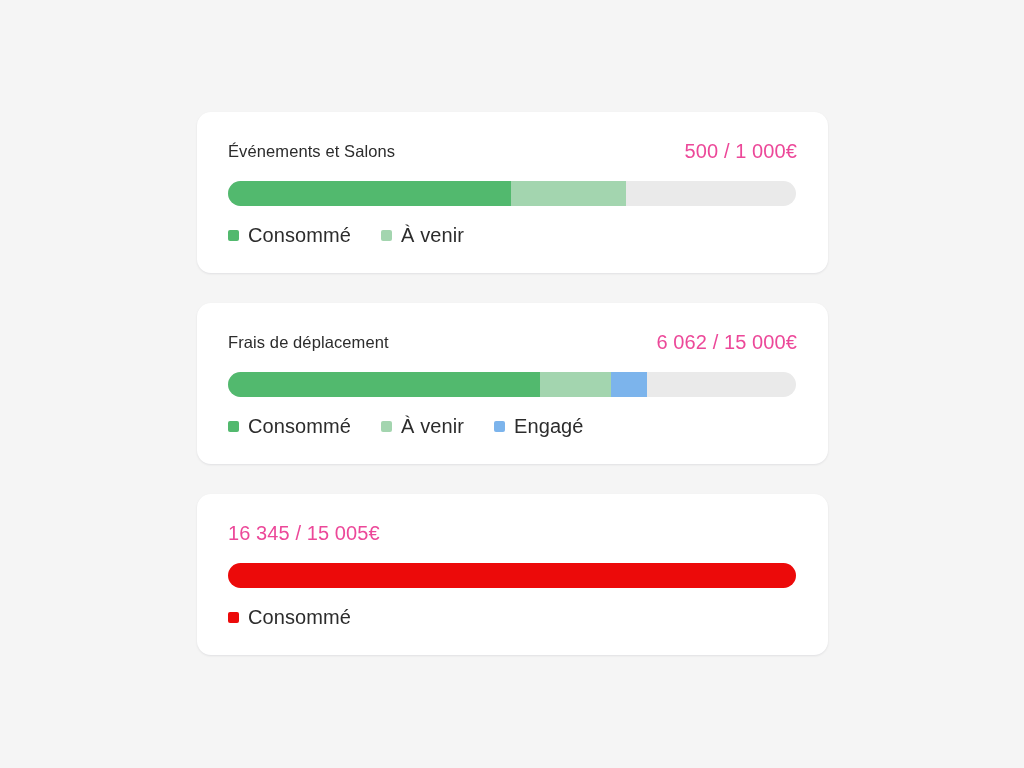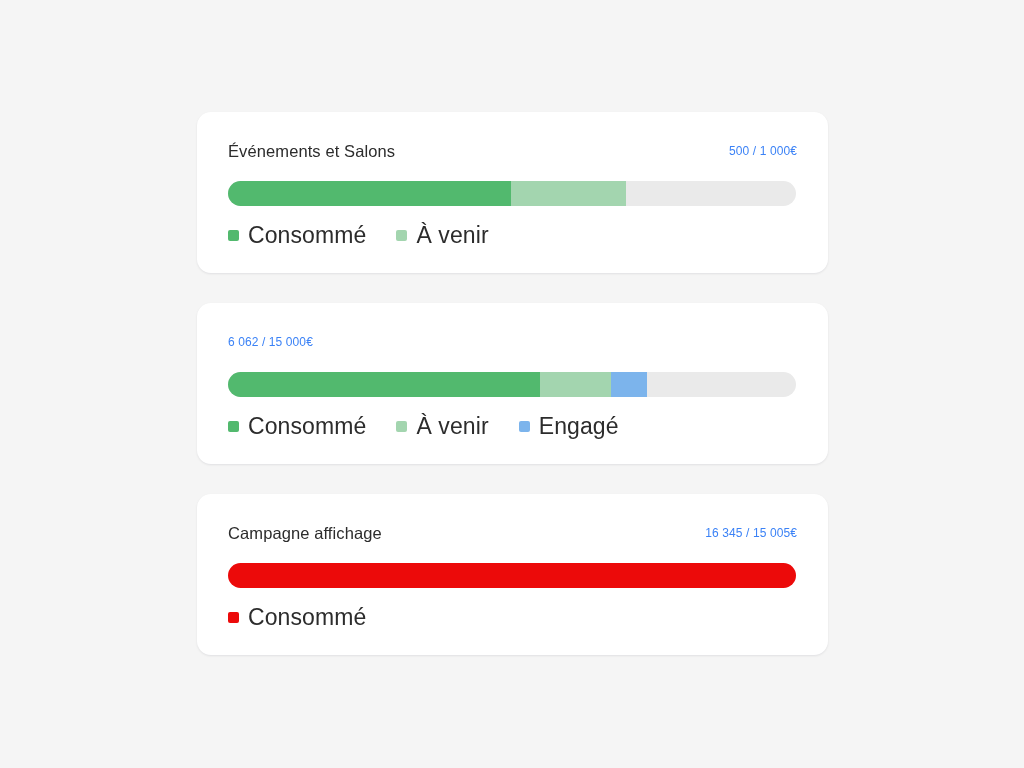--- a/index.html
+++ b/index.html
@@ -51,23 +51,23 @@
 
   .card-title {
     font-size: 16.5px;
     line-height: 22px;
     color: #2c2c2c;
     letter-spacing: 0.1px;
     white-space: nowrap;
   }
 
   .card-amount {
-    font-size: 12px;
+    font-size: 20px;
     line-height: 22px;
-    color: #3b82f6;
+    color: #ec4899;
     letter-spacing: 0.1px;
     white-space: nowrap;
   }
 
   .progress-track {
     margin-top: 19px;
     width: 568px;
     height: 25px;
     border-radius: 13px;
     background: #eaeaea;
@@ -96,21 +96,21 @@
   .legend-swatch {
     width: 11px;
     height: 11px;
     border-radius: 2px;
     display: inline-block;
     margin-right: 9px;
     flex: 0 0 auto;
   }
 
   .legend-label {
-    font-size: 23px;
+    font-size: 20px;
     line-height: 22px;
     color: #2c2c2c;
     letter-spacing: 0.1px;
     white-space: nowrap;
   }
 </style>
 </head>
 <body style="background-color: rgb(245, 245, 245);">
 
 <div id="app">
@@ -132,20 +132,21 @@
         </div>
         <div class="legend-item">
           <span class="legend-swatch" style="background-color: rgb(163, 213, 175);"></span>
           <span class="legend-label">À venir</span>
         </div>
       </div>
     </div>
 
     <div class="budget-card">
       <div class="card-head">
+        <div class="card-title">Frais de déplacement</div>
         <div class="card-amount">6 062 / 15 000€</div>
       </div>
       <div class="progress-track" style="background-color: rgb(234, 234, 234);">
         <div class="progress-seg" style="background-color: rgb(82, 185, 110); width: 54.9%;"></div>
         <div class="progress-seg" style="background-color: rgb(163, 213, 175); width: 12.5%;"></div>
         <div class="progress-seg" style="background-color: rgb(124, 180, 236); width: 6.3%;"></div>
       </div>
       <div class="legend">
         <div class="legend-item">
           <span class="legend-swatch" style="background-color: rgb(82, 185, 110);"></span>
@@ -157,21 +158,20 @@
         </div>
         <div class="legend-item">
           <span class="legend-swatch" style="background-color: rgb(124, 180, 236);"></span>
           <span class="legend-label">Engagé</span>
         </div>
       </div>
     </div>
 
     <div class="budget-card">
       <div class="card-head">
-        <div class="card-title">Campagne affichage</div>
         <div class="card-amount">16 345 / 15 005€</div>
       </div>
       <div class="progress-track" style="background-color: rgb(234, 234, 234);">
         <div class="progress-seg" style="background-color: rgb(236, 10, 10); width: 100%;"></div>
       </div>
       <div class="legend">
         <div class="legend-item">
           <span class="legend-swatch" style="background-color: rgb(236, 10, 10);"></span>
           <span class="legend-label">Consommé</span>
         </div>

